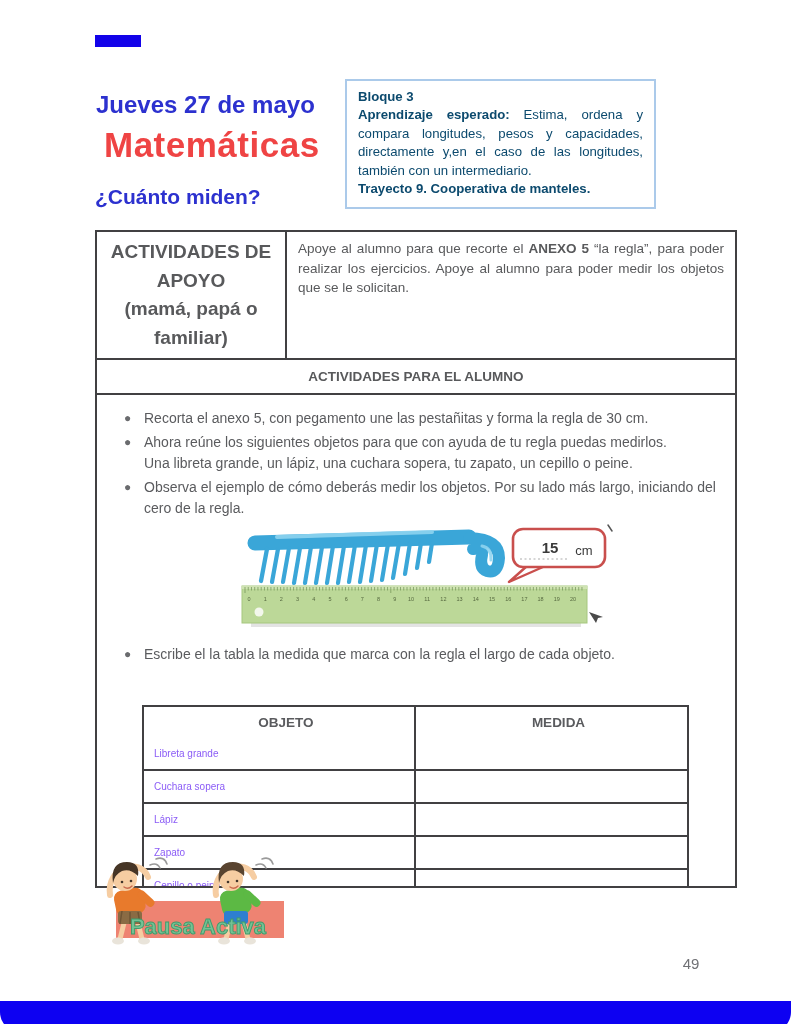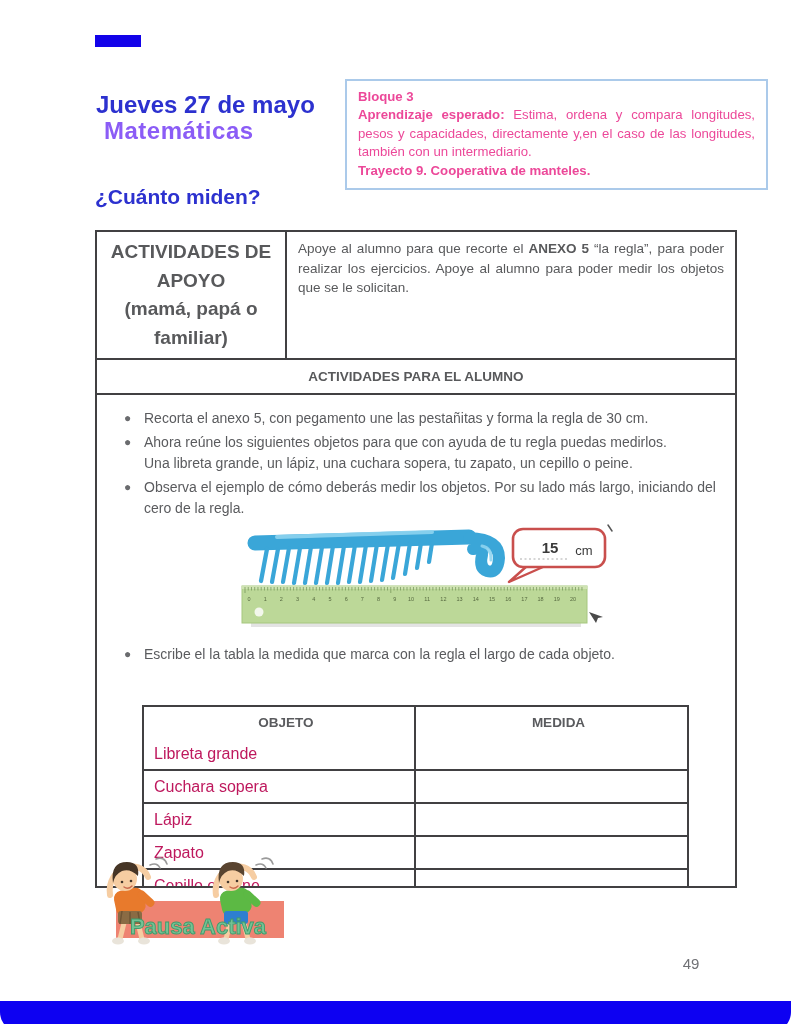--- a/index.html
+++ b/index.html
@@ -6,27 +6,27 @@
   html,body { background:#ffffff; }
   .page {
     position:relative; width:791px; height:1024px; margin:8px auto;
     background:#ffffff; overflow:hidden;
     font-family:"Liberation Sans", sans-serif;
     color:#58595b;
     border-radius:20px;
   }
   .blue-mark { position:absolute; left:95px; top:27px; width:46px; height:12px; background:#1202e9; }
   .date-heading { position:absolute; left:96px; top:83px; font-size:24px; font-weight:bold; color:#2c31cf; }
-  .subject-heading { position:absolute; left:104px; top:109px; font-size:24px; font-weight:bold; color:#8b5cf6; letter-spacing:0.5px; }
+  .subject-heading { position:absolute; left:104px; top:117px; font-size:35px; font-weight:bold; color:#ef4444; letter-spacing:0.5px; }
   .page-title { position:absolute; left:95px; top:177px; font-size:21px; font-weight:bold; color:#2c31cf; }
 
   .info-box {
-    position:absolute; left:345px; top:71px; width:423px;
+    position:absolute; left:345px; top:71px; width:311px;
     border:2px solid #abcaea; padding:7px 11px 8px 11px;
-    font-size:13.2px; line-height:1.4; color:#ec4899;
+    font-size:13.2px; line-height:1.4; color:#0c4a6e;
   }
   .info-box .jline { text-align:justify; }
   .b { font-weight:bold; }
 
   .outer-table {
     position:absolute; left:95px; top:222px; width:642px;
     border:2px solid #414042;
   }
   .ot-row1 { display:flex; }
   .ot-cell-left {
@@ -60,21 +60,21 @@
 
   .mtable { margin:40px 0 0 18px; width:547px; border:2px solid #414042; }
   .mrow { display:flex; }
   .mrow + .mrow { border-top:2px solid #414042; }
   .mcell { height:31px;padding-left:14px; }
   .mcell-left { width:272px; border-right:2px solid #414042; }
   .mcell-right { flex:1; }
   .mhead .mcell { display:flex; align-items:center; justify-content:center;
     font-weight:bold; font-size:13.5px; color:#5a5b5e; }
   .mbody-cell-left { display:flex; align-items:center; padding-left:10px;
-    font-size:16px; color:#be185d; }
+    font-size:10px; color:#8b5cf6; }
 
   .pausa-wrap { position:absolute; left:86px; top:841px; width:220px; height:102px; }
   .page-number { position:absolute; left:676px; top:947px; width:30px; text-align:center;
     font-size:15px; color:#707175; }
   .bottom-bar { position:absolute; left:0; top:993px; width:791px; height:31px; background:#0d01f2; }
 
   .ruler-num { font-size:5.5px; fill:#55683f; text-anchor:middle; font-family:"Liberation Sans", sans-serif; }
 </style>
 </head>
 <body>

